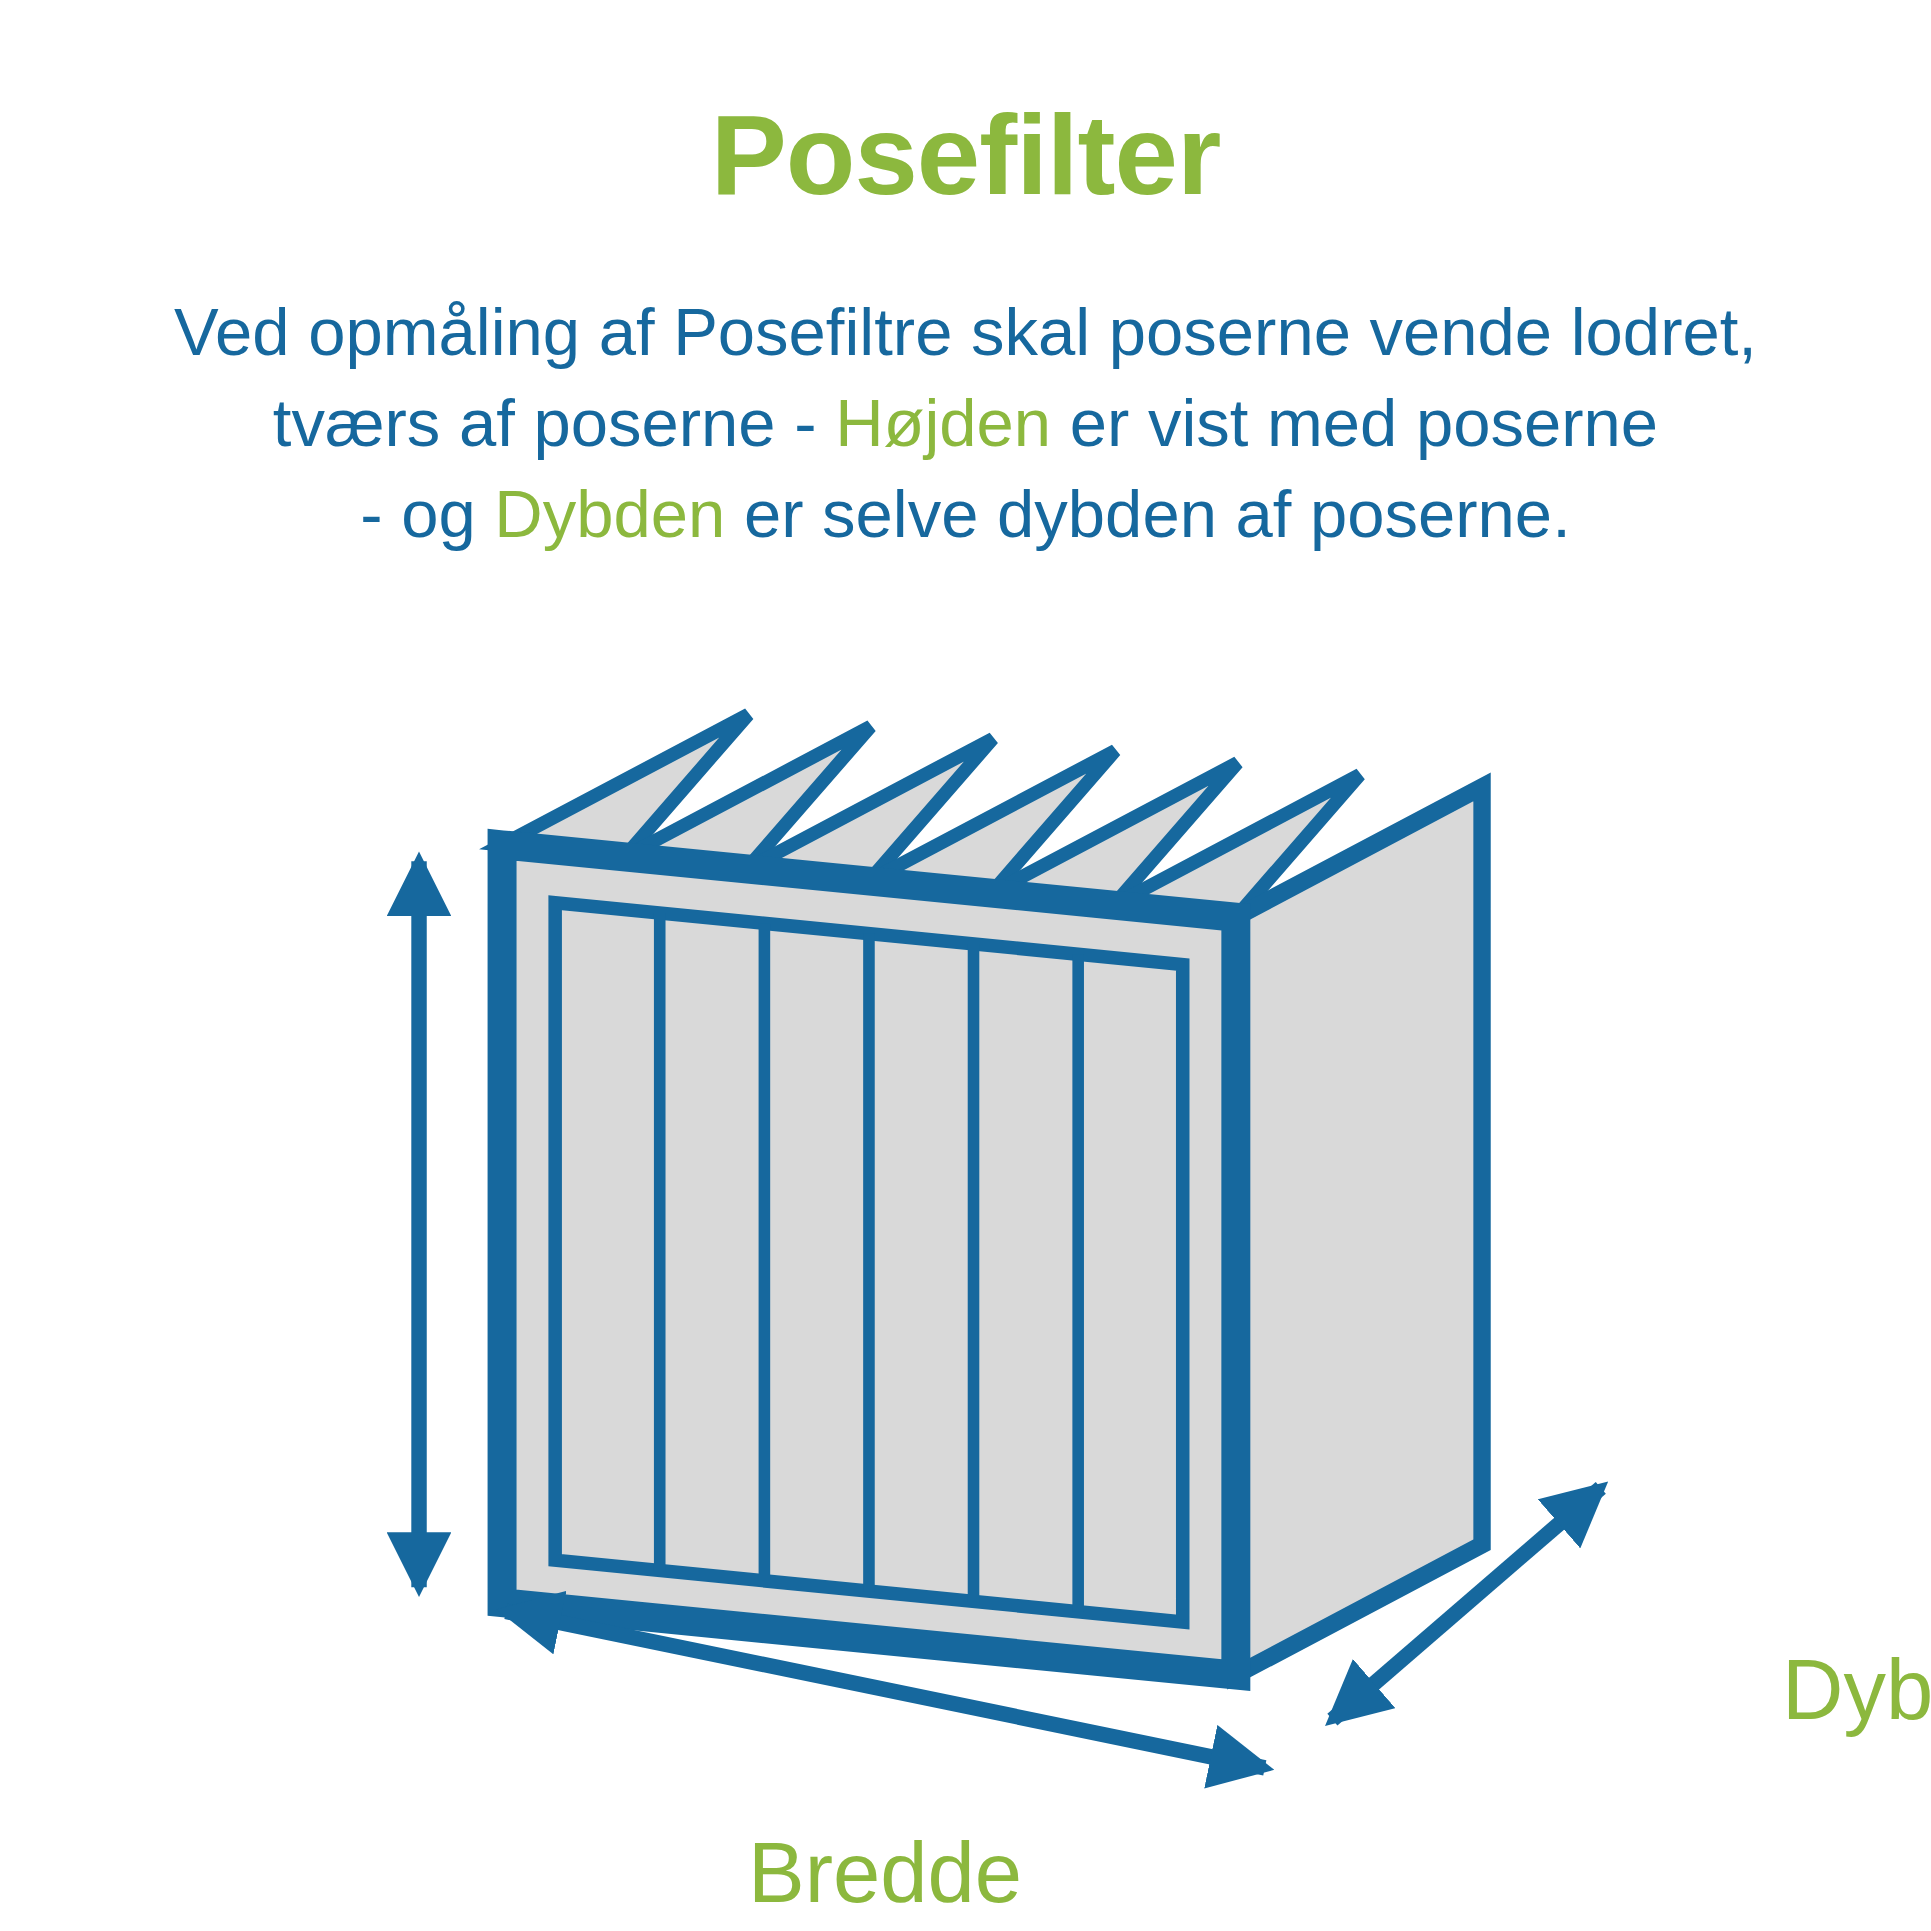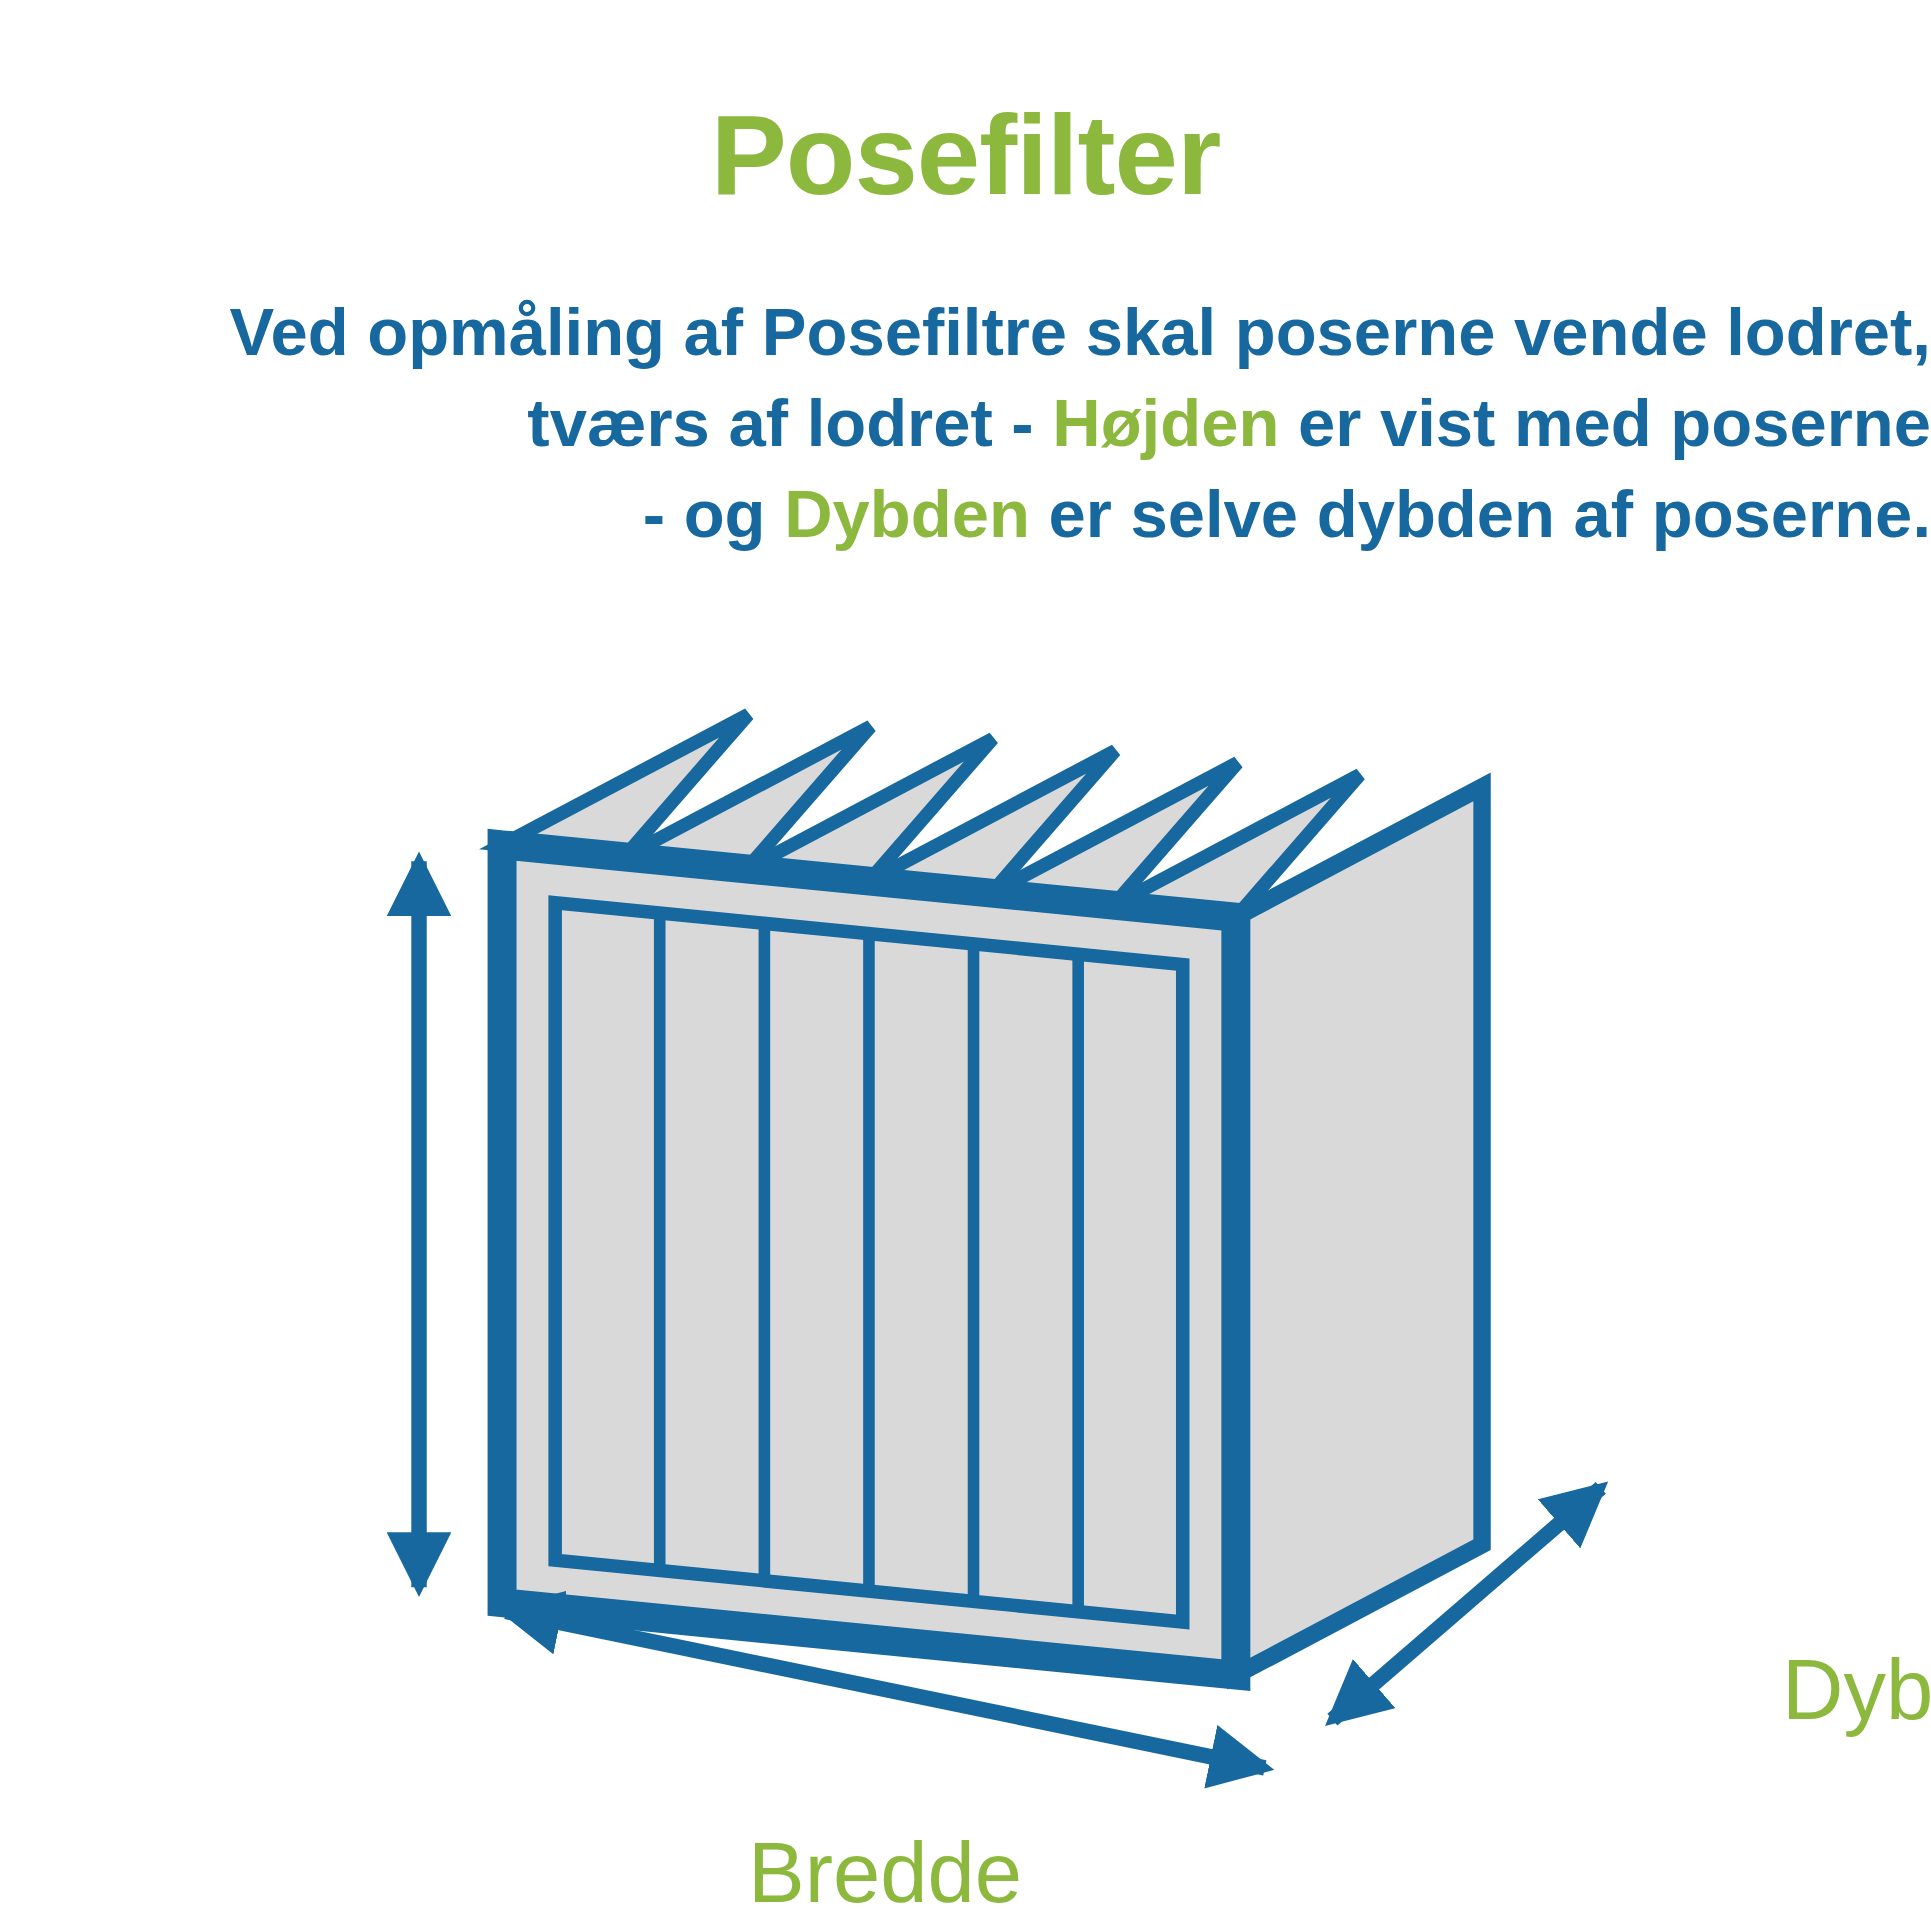--- a/index.html
+++ b/index.html
@@ -29,24 +29,24 @@
     font-size: 114px;
     font-weight: bold;
     color: var(--green, #8CB83E);
     letter-spacing: -1px;
   }
   .intro {
     position: absolute;
     top: 286px; left: 0;
     width: 100%;
     margin: 0;
-    text-align: right;
+    text-align: center;
     font-size: 67px;
     line-height: 91px;
-    font-weight: bold;
+    font-weight: normal;
     color: var(--blue, #16689E);
   }
   .intro .line { display: block; }
   .green { color: var(--green, #8CB83E); }
   .diagram-svg { position: absolute; left: 0; top: 0; width: 1931px; height: 1931px; }
   .bag   { fill: var(--gray, #D9D9D9); stroke: var(--blue, #16689E); stroke-width: 14; stroke-linejoin: miter; }
   .sideface { fill: var(--gray, #D9D9D9); stroke: var(--blue, #16689E); stroke-width: 18; stroke-linejoin: miter; }
   .outerframe { fill: var(--gray, #D9D9D9); stroke: var(--blue, #16689E); stroke-width: 30; stroke-linejoin: miter; }
   .innerframe { fill: var(--gray, #D9D9D9); stroke: var(--blue, #16689E); stroke-width: 14; stroke-linejoin: miter; }
   .divider { stroke: var(--blue, #16689E); stroke-width: 12; }
@@ -64,21 +64,21 @@
 </style>
 </head>
 <body>
 
 <div class="canvas">
 
   <h1 class="title">Posefilter</h1>
 
   <p class="intro">
     <span class="line"><span>Ved opmåling af Posefiltre skal poserne vende lodret,</span></span>
-    <span class="line"><span>tværs af lodret - </span><span class="green">Højden</span><span> er vist med poserne</span></span>
+    <span class="line"><span>tværs af poserne - </span><span class="green">Højden</span><span> er vist med poserne</span></span>
     <span class="line"><span>- og </span><span class="green">Dybden</span><span> er selve dybden af poserne.</span></span>
   </p>
 
   <svg class="diagram-svg" viewBox="0 0 2000 2000">
     <defs>
       <marker id="ah" viewBox="0 0 10 10" refX="8.5" refY="5" markerWidth="4.2" markerHeight="4.2" orient="auto-start-reverse">
         <path class="arrowhead" d="M0,0 L10,5 L0,10 z"></path>
       </marker>
     </defs>
 

